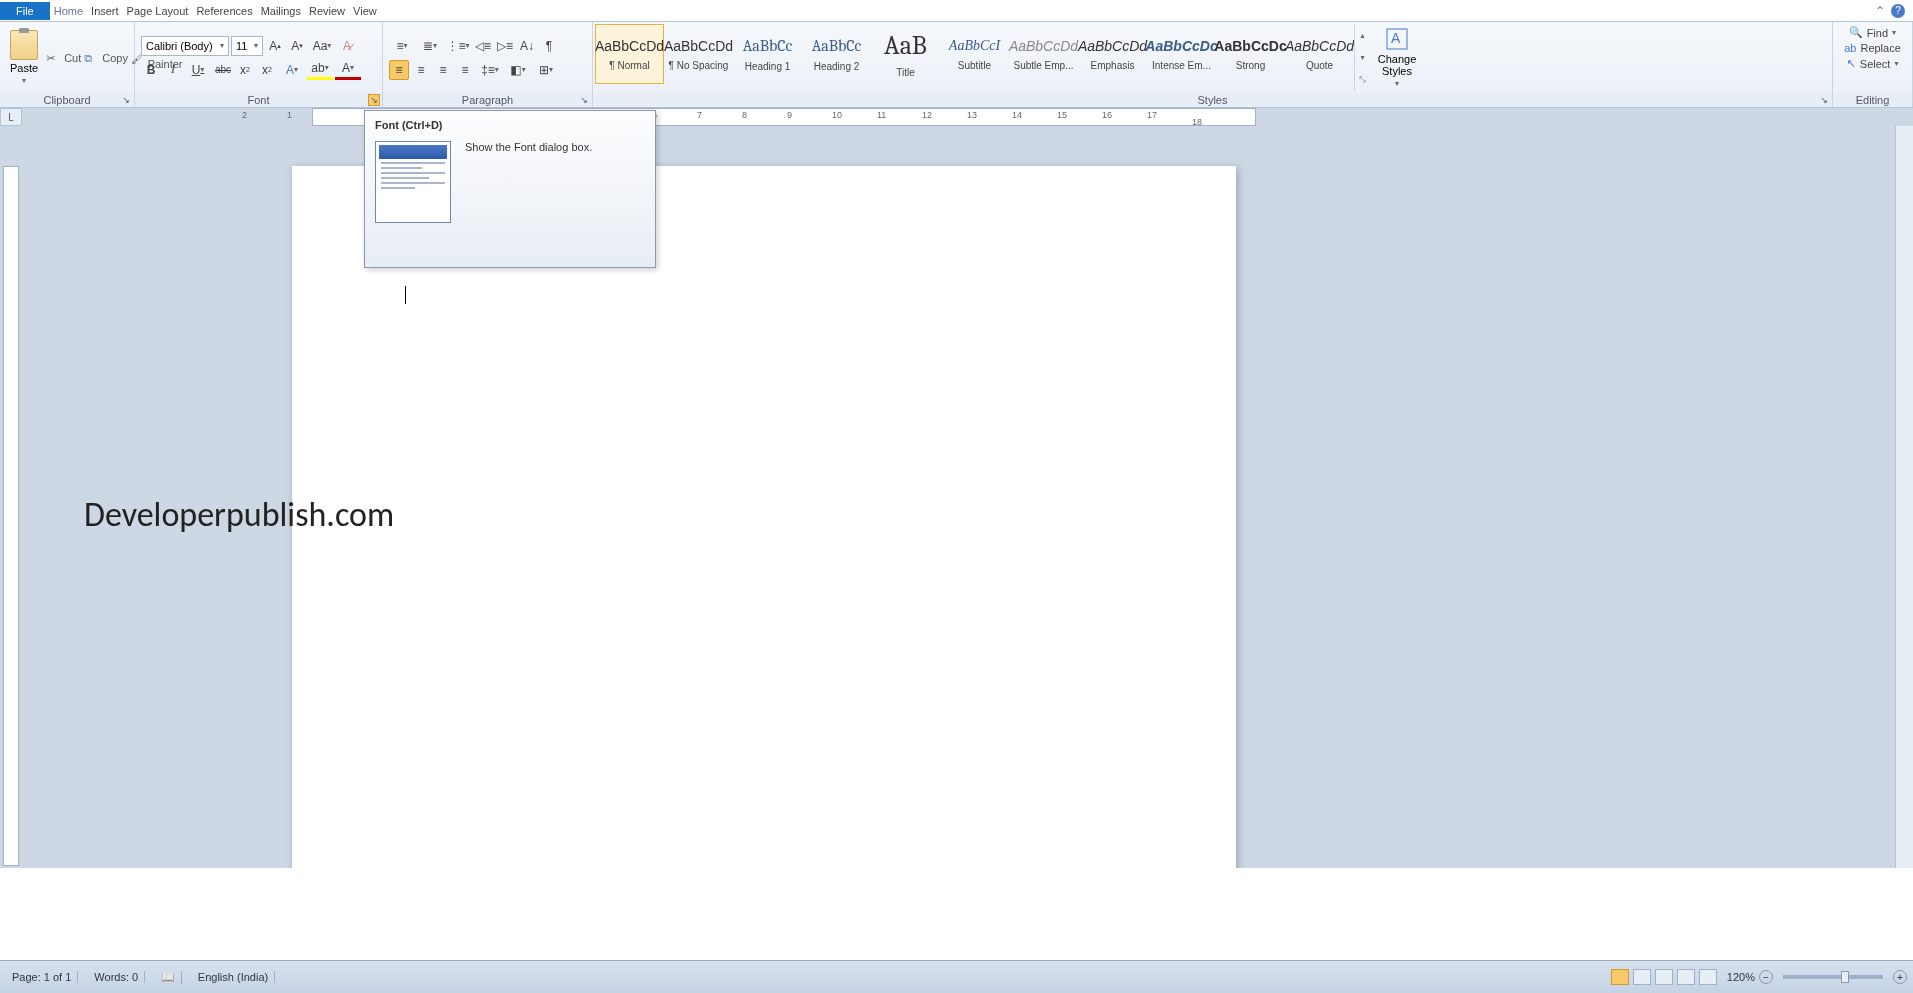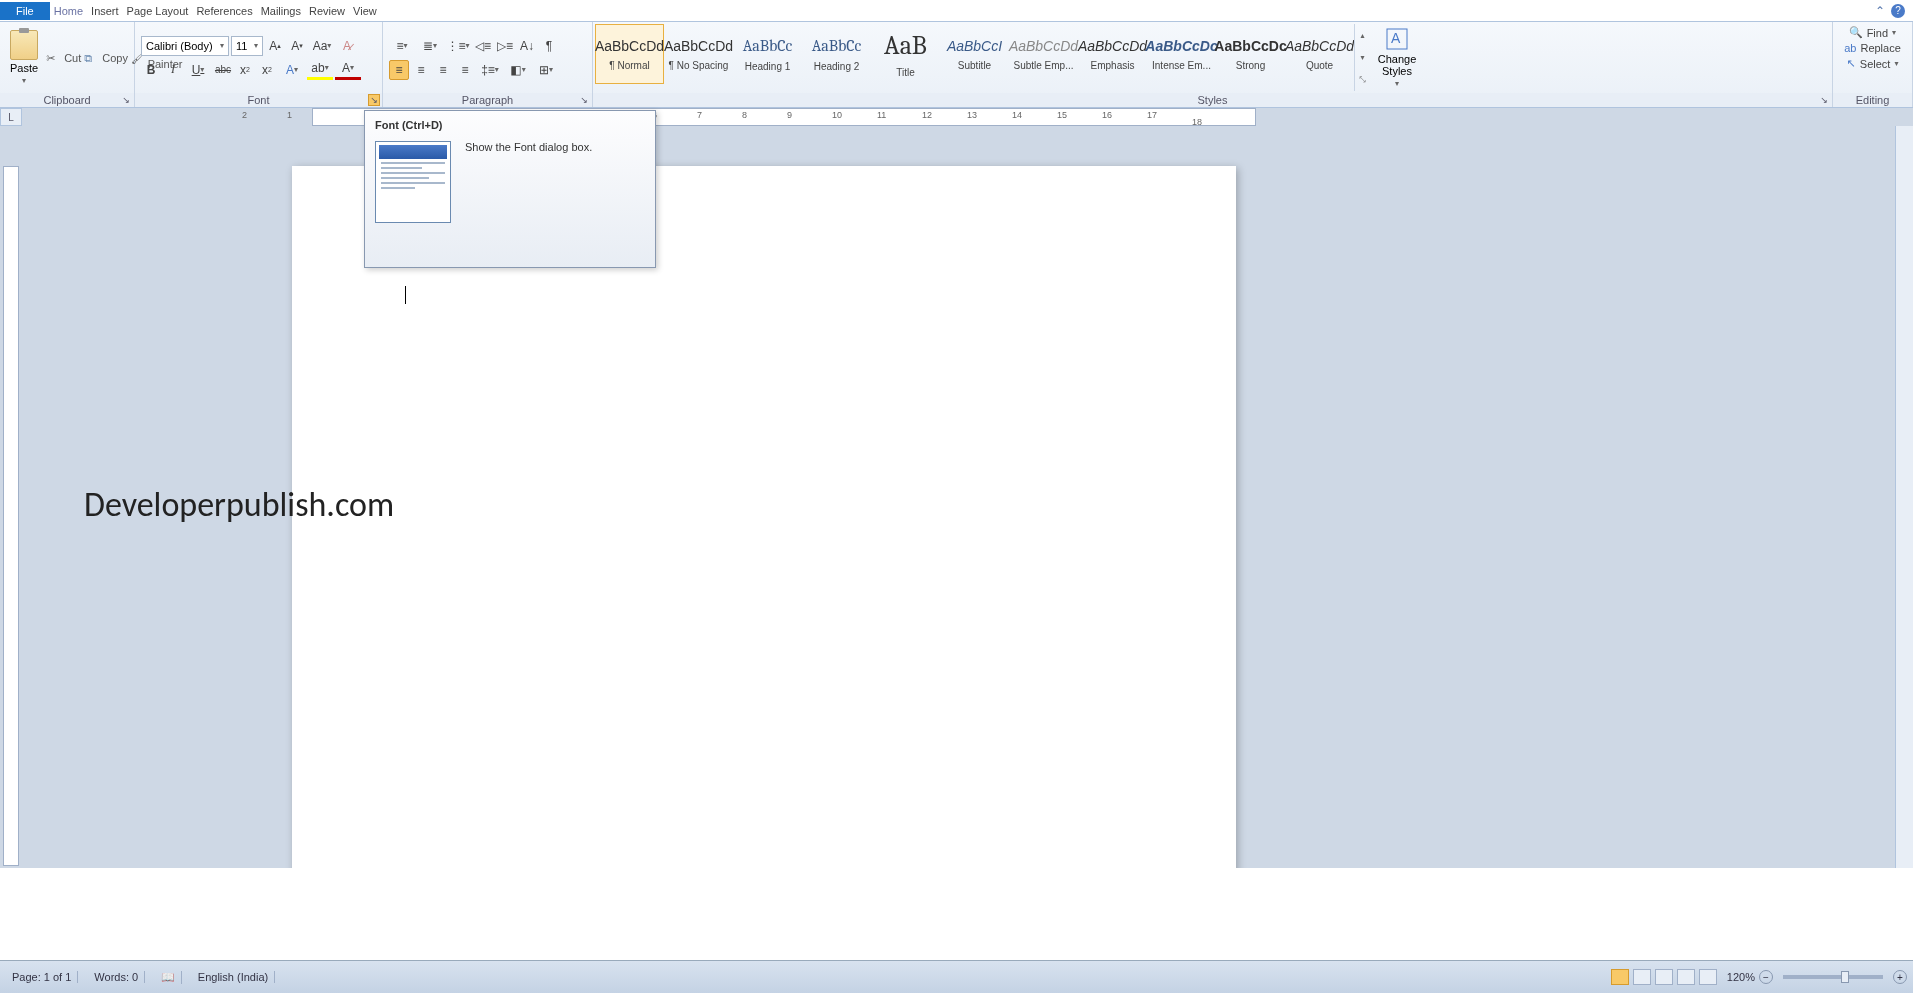--- a/index.html
+++ b/index.html
@@ -53,21 +53,21 @@
 .active-btn { background: #f8c968; border: 1px solid #d69b2e; border-radius: 2px; }
 
 
 .styles-body { display: flex; align-items: stretch; gap: 0; padding: 2px; }
 .style-item { width: 69px; height: 60px; border: 1px solid transparent; display: flex; flex-direction: column; align-items: center; justify-content: center; cursor: pointer; }
 .style-item.selected { border: 1px solid #e8b040; background: #fdf3db; }
 .style-prev { font-size: 14px; color: #333; margin-bottom: 6px; }
 .style-name { font-size: 10px; color: #444; }
 .style-prev.title { font-size: 26px; font-family: Cambria, serif; color: #333; }
 .style-prev.heading { font-size: 16px; font-family: Cambria, serif; color: #3a5a88; }
-.style-prev.subtitle { font-style: italic; font-family: Liberation Sans, sans-serif; color: #3a5a88; }
+.style-prev.subtitle { font-style: italic; font-family: Liberation Serif, serif; color: #3a5a88; }
 .style-prev.emph { font-style: italic; }
 .style-prev.intense { font-style: italic; color: #3a5a88; font-weight: bold; }
 .style-prev.strong { font-weight: bold; }
 .style-prev.quote { font-style: italic; }
 .style-prev.subtle-emph { font-style: italic; color: #888; }
 .styles-more { width: 16px; display: flex; flex-direction: column; border-left: 1px solid #c8d4e4; }
 .styles-more div { flex: 1; display: flex; align-items: center; justify-content: center; font-size: 8px; color: #666; }
 .change-styles { display: flex; flex-direction: column; align-items: center; justify-content: center; width: 54px; gap: 2px; padding: 0 4px; }
 .change-styles-icon { width: 24px; height: 24px; }
 
@@ -82,21 +82,21 @@
 .h-ruler-inner { position: absolute; left: 290px; width: 944px; height: 18px; background: #fff; border: 1px solid #a0b0c8; }
 .ruler-num { position: absolute; top: 2px; font-size: 9px; color: #666; }
 
 
 .doc-area { display: flex; height: 742px; background: #ced8e5; position: relative; }
 .v-ruler { width: 22px; background: #ced8e5; position: relative; }
 .v-ruler-inner { position: absolute; top: 40px; left: 3px; width: 16px; height: 700px; background: #fff; border: 1px solid #a0b0c8; }
 .doc-scroll { flex: 1; position: relative; overflow: hidden; }
 .page { position: absolute; left: 270px; top: 40px; width: 944px; height: 1200px; background: #fff; box-shadow: 2px 2px 8px rgba(0,0,0,0.25); }
 .cursor { position: absolute; left: 113px; top: 120px; width: 1px; height: 18px; background: #000; }
-.watermark { position: absolute; left: 84px; top: 358px; font-size: 34px; color: #222; font-family: Calibri, sans-serif; }
+.watermark { position: absolute; left: 84px; top: 368px; font-size: 34px; color: #222; font-family: Calibri, sans-serif; }
 .vscroll { position: absolute; right: 0; top: 0; width: 18px; height: 100%; background: #e8eef6; border-left: 1px solid #b0c4de; }
 
 
 .tooltip { position: absolute; left: 364px; top: 110px; width: 292px; height: 158px; background: linear-gradient(#fdfdfe, #e8edf4); border: 1px solid #8898b0; box-shadow: 2px 2px 6px rgba(0,0,0,0.2); padding: 8px 10px; font-size: 11px; color: #333; z-index: 100; }
 .tooltip-title { font-weight: bold; margin-bottom: 4px; }
 .tooltip-body { display: flex; gap: 14px; margin-top: 10px; }
 .tooltip-preview { width: 76px; height: 82px; background: #fff; border: 1px solid #6a8ab0; padding: 3px; }
 .tooltip-preview-inner { width: 100%; height: 14px; background: linear-gradient(#4a7ac8, #2a5aa8); margin-bottom: 2px; }
 .tooltip-preview-line { height: 2px; background: #a8b8cc; margin: 3px 2px; }
 

